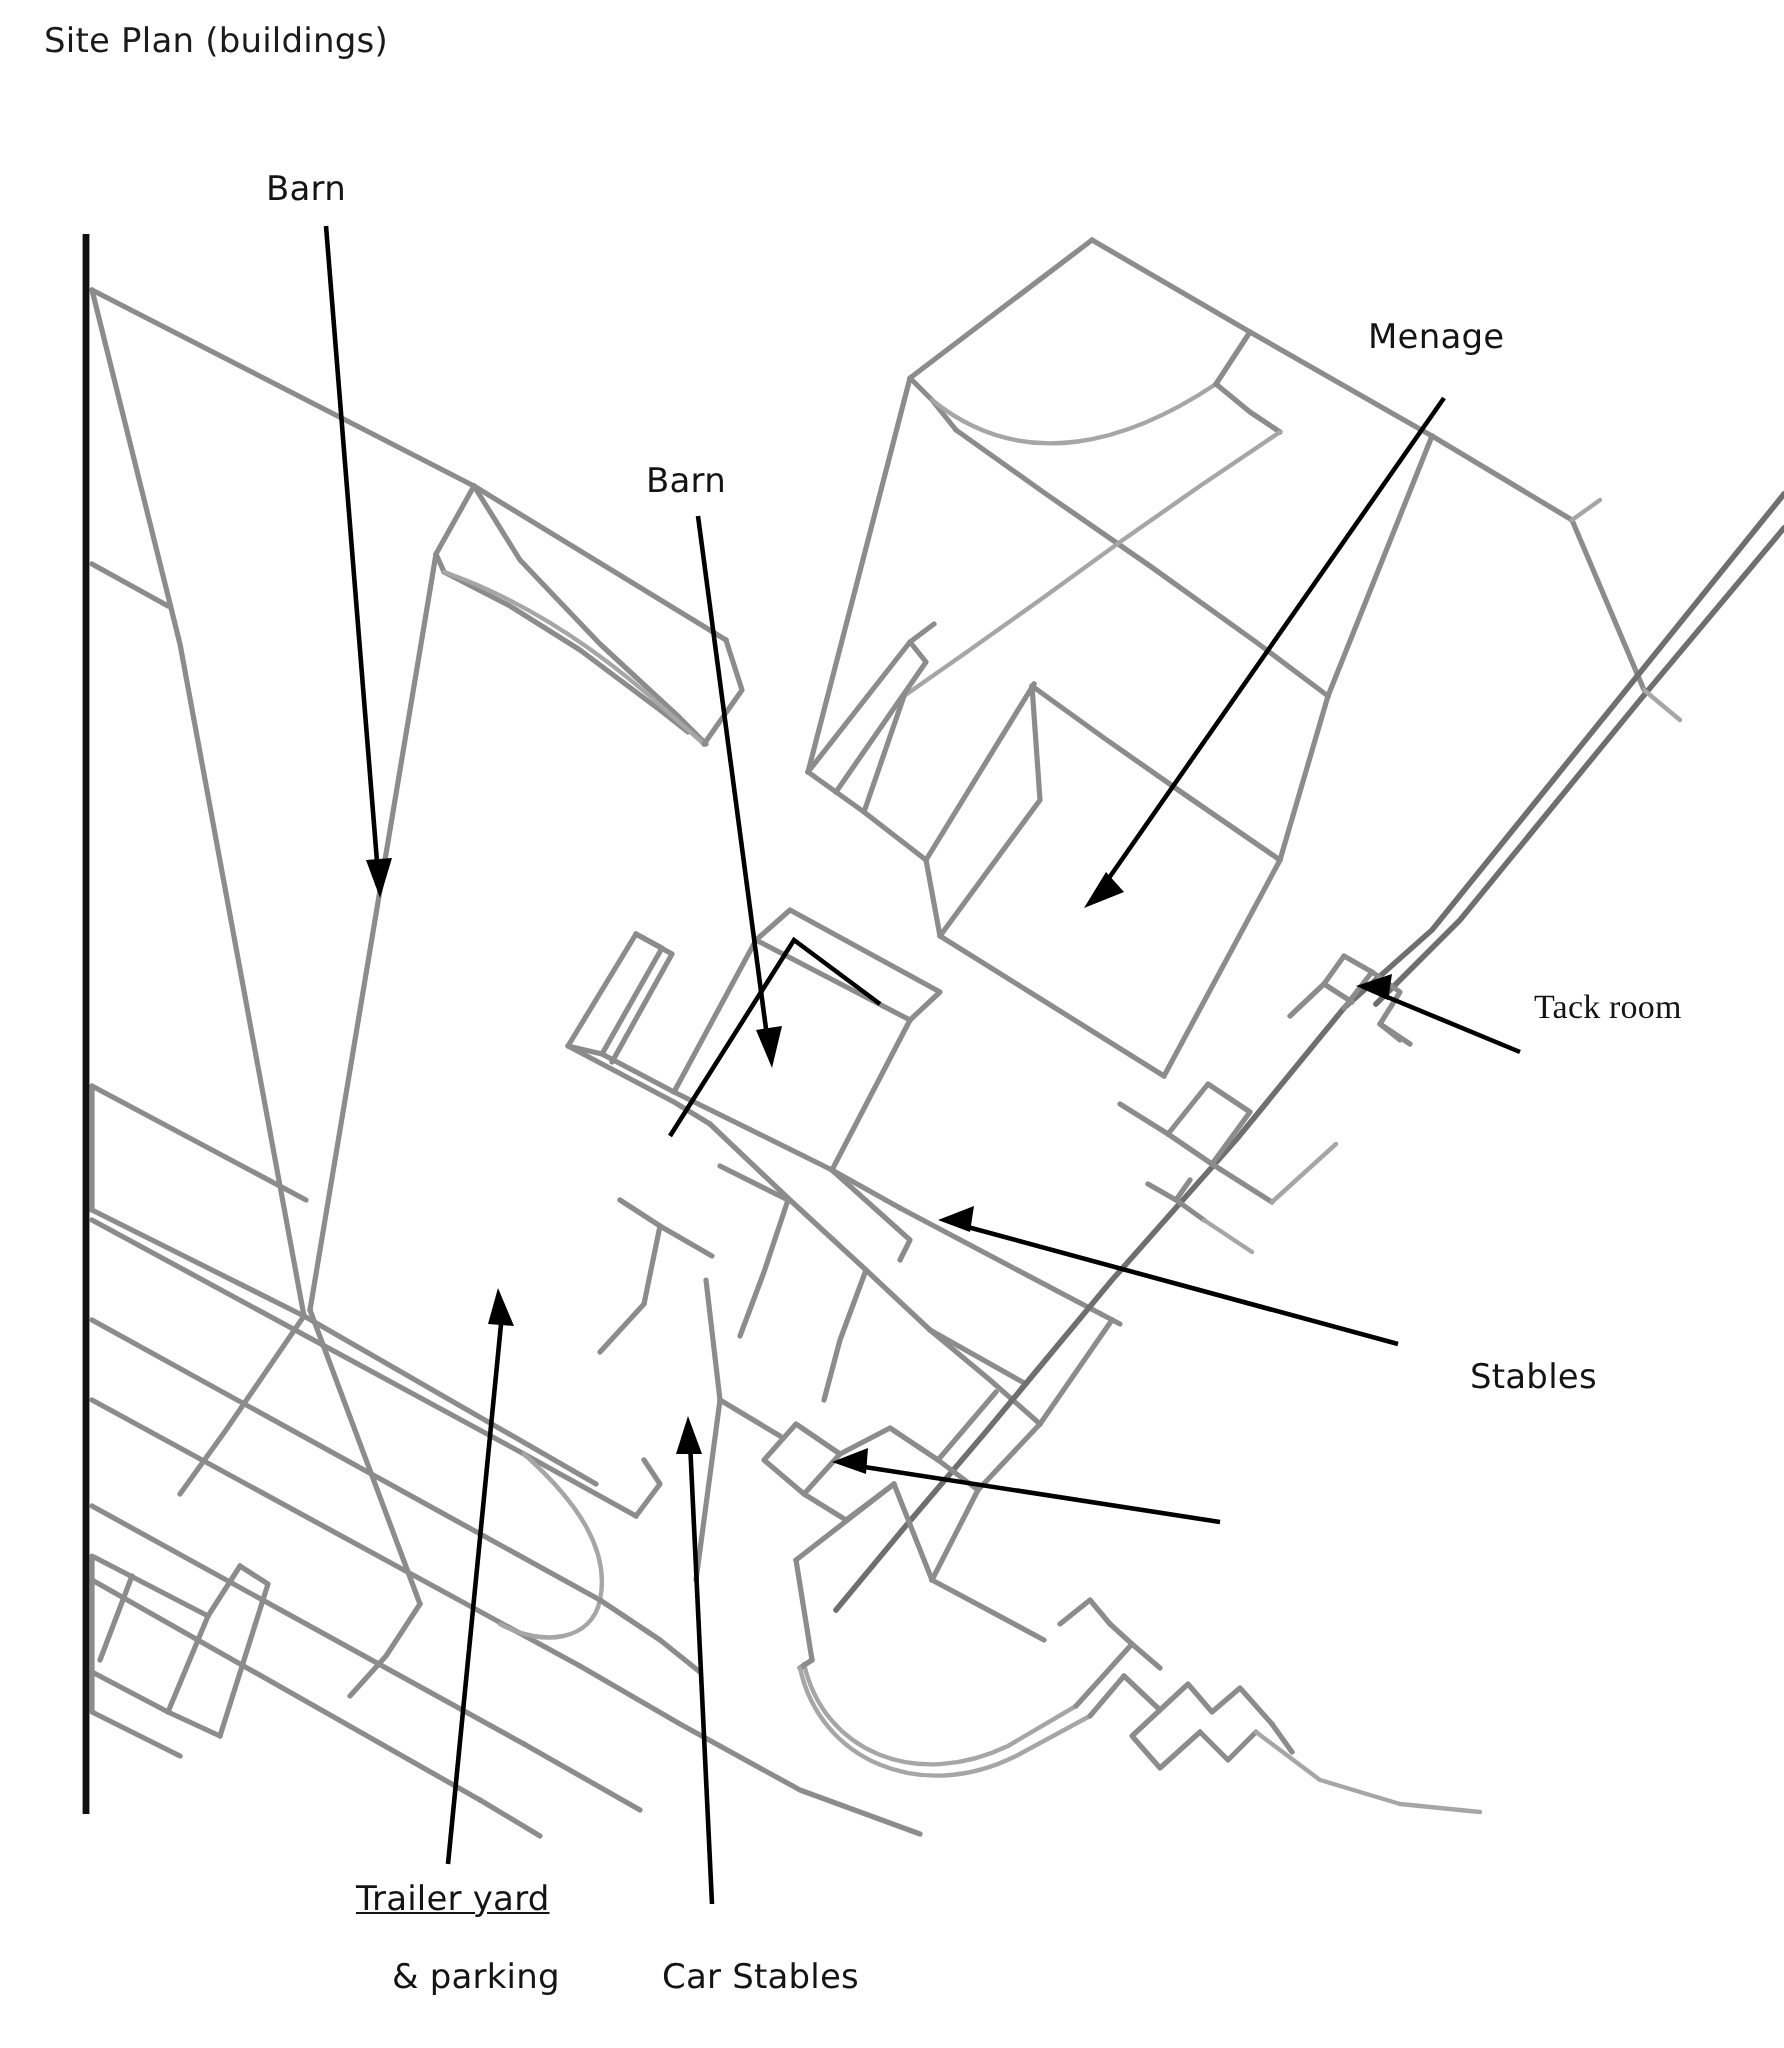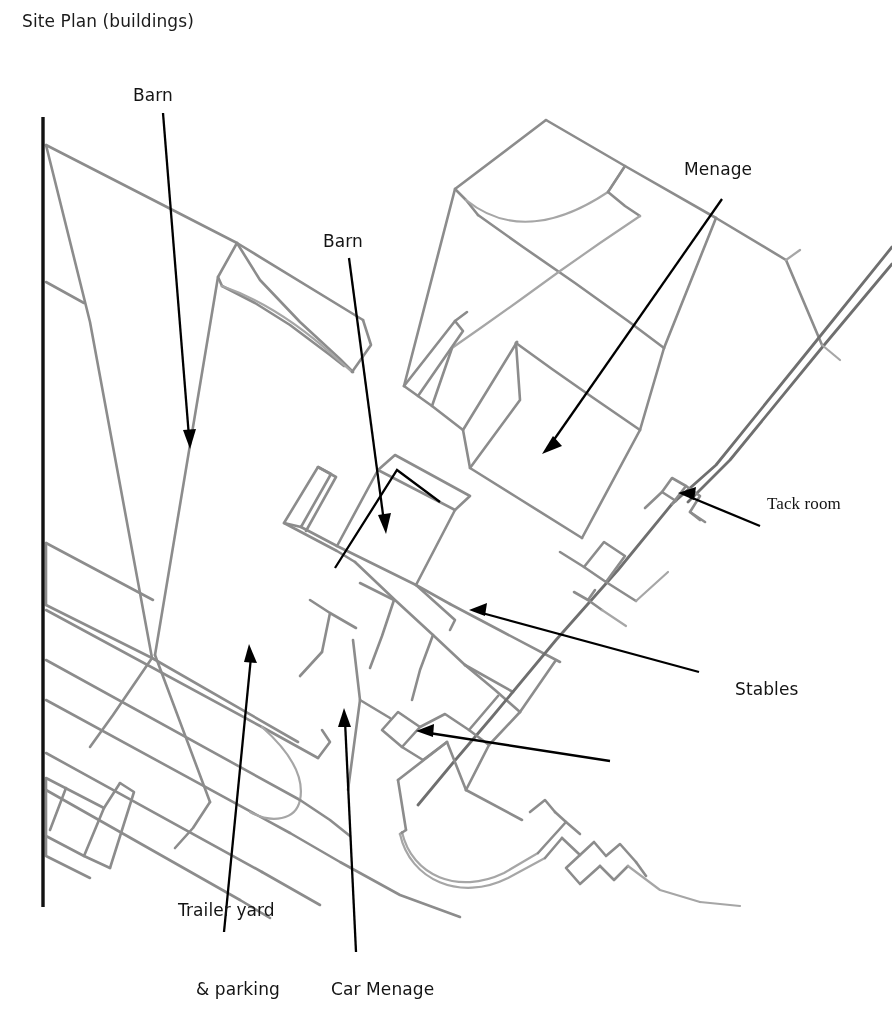--- a/index.html
+++ b/index.html
@@ -285,19 +285,19 @@
 
   <div class="annotation-label" style="left:323px; top:230px;">Barn</div>
 
   <div class="annotation-label" style="left:684px; top:158px;">Menage</div>
 
   <div class="annotation-label" style="left:767px; top:492px;font-family:Liberation Serif, serif;">Tack room</div>
 
   <div class="annotation-label" style="left:707px; top:678px;margin-left:28px;">Stables</div>
 
 
-  <div class="annotation-label" style="left:178px; top:899px;">Trailer yard</div>
+  <div class="annotation-label" style="left:178px; top:939px;text-decoration:underline;">Trailer yard</div>
 
   <div class="annotation-label" style="left:196px; top:978px;">&amp; parking</div>
 
-  <div class="annotation-label" style="left:331px; top:978px;">Car Menage</div>
+  <div class="annotation-label" style="left:331px; top:978px;">Car Stables</div>
 
 </div>
 
 </body></html>

